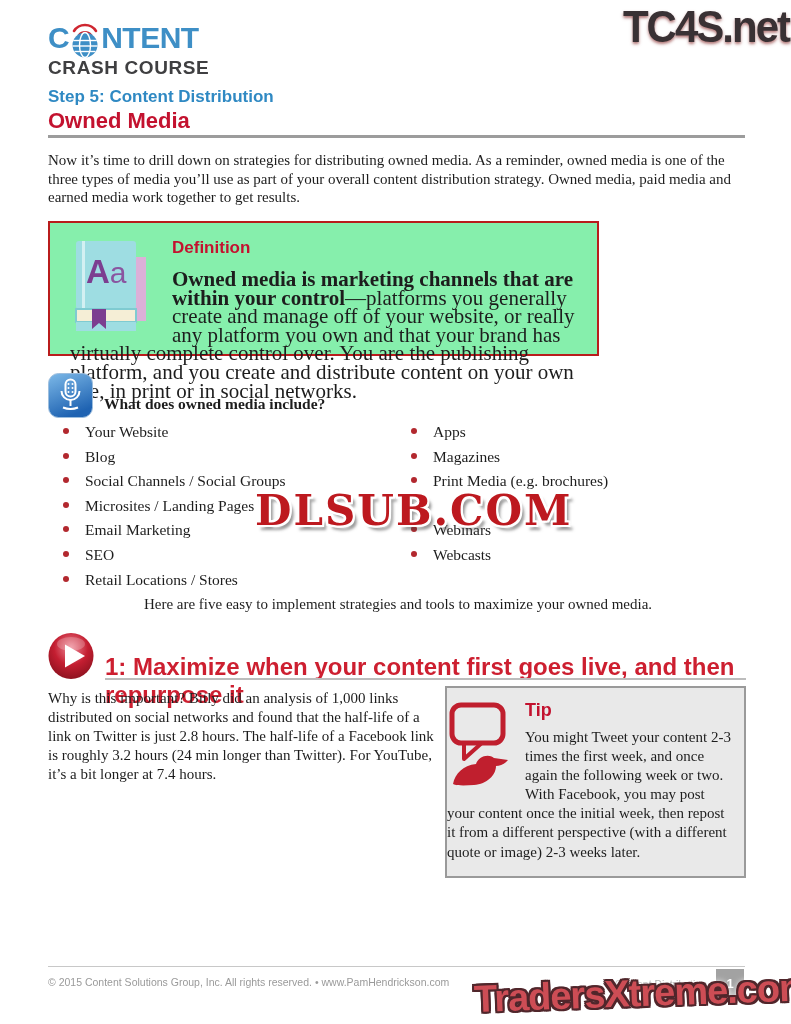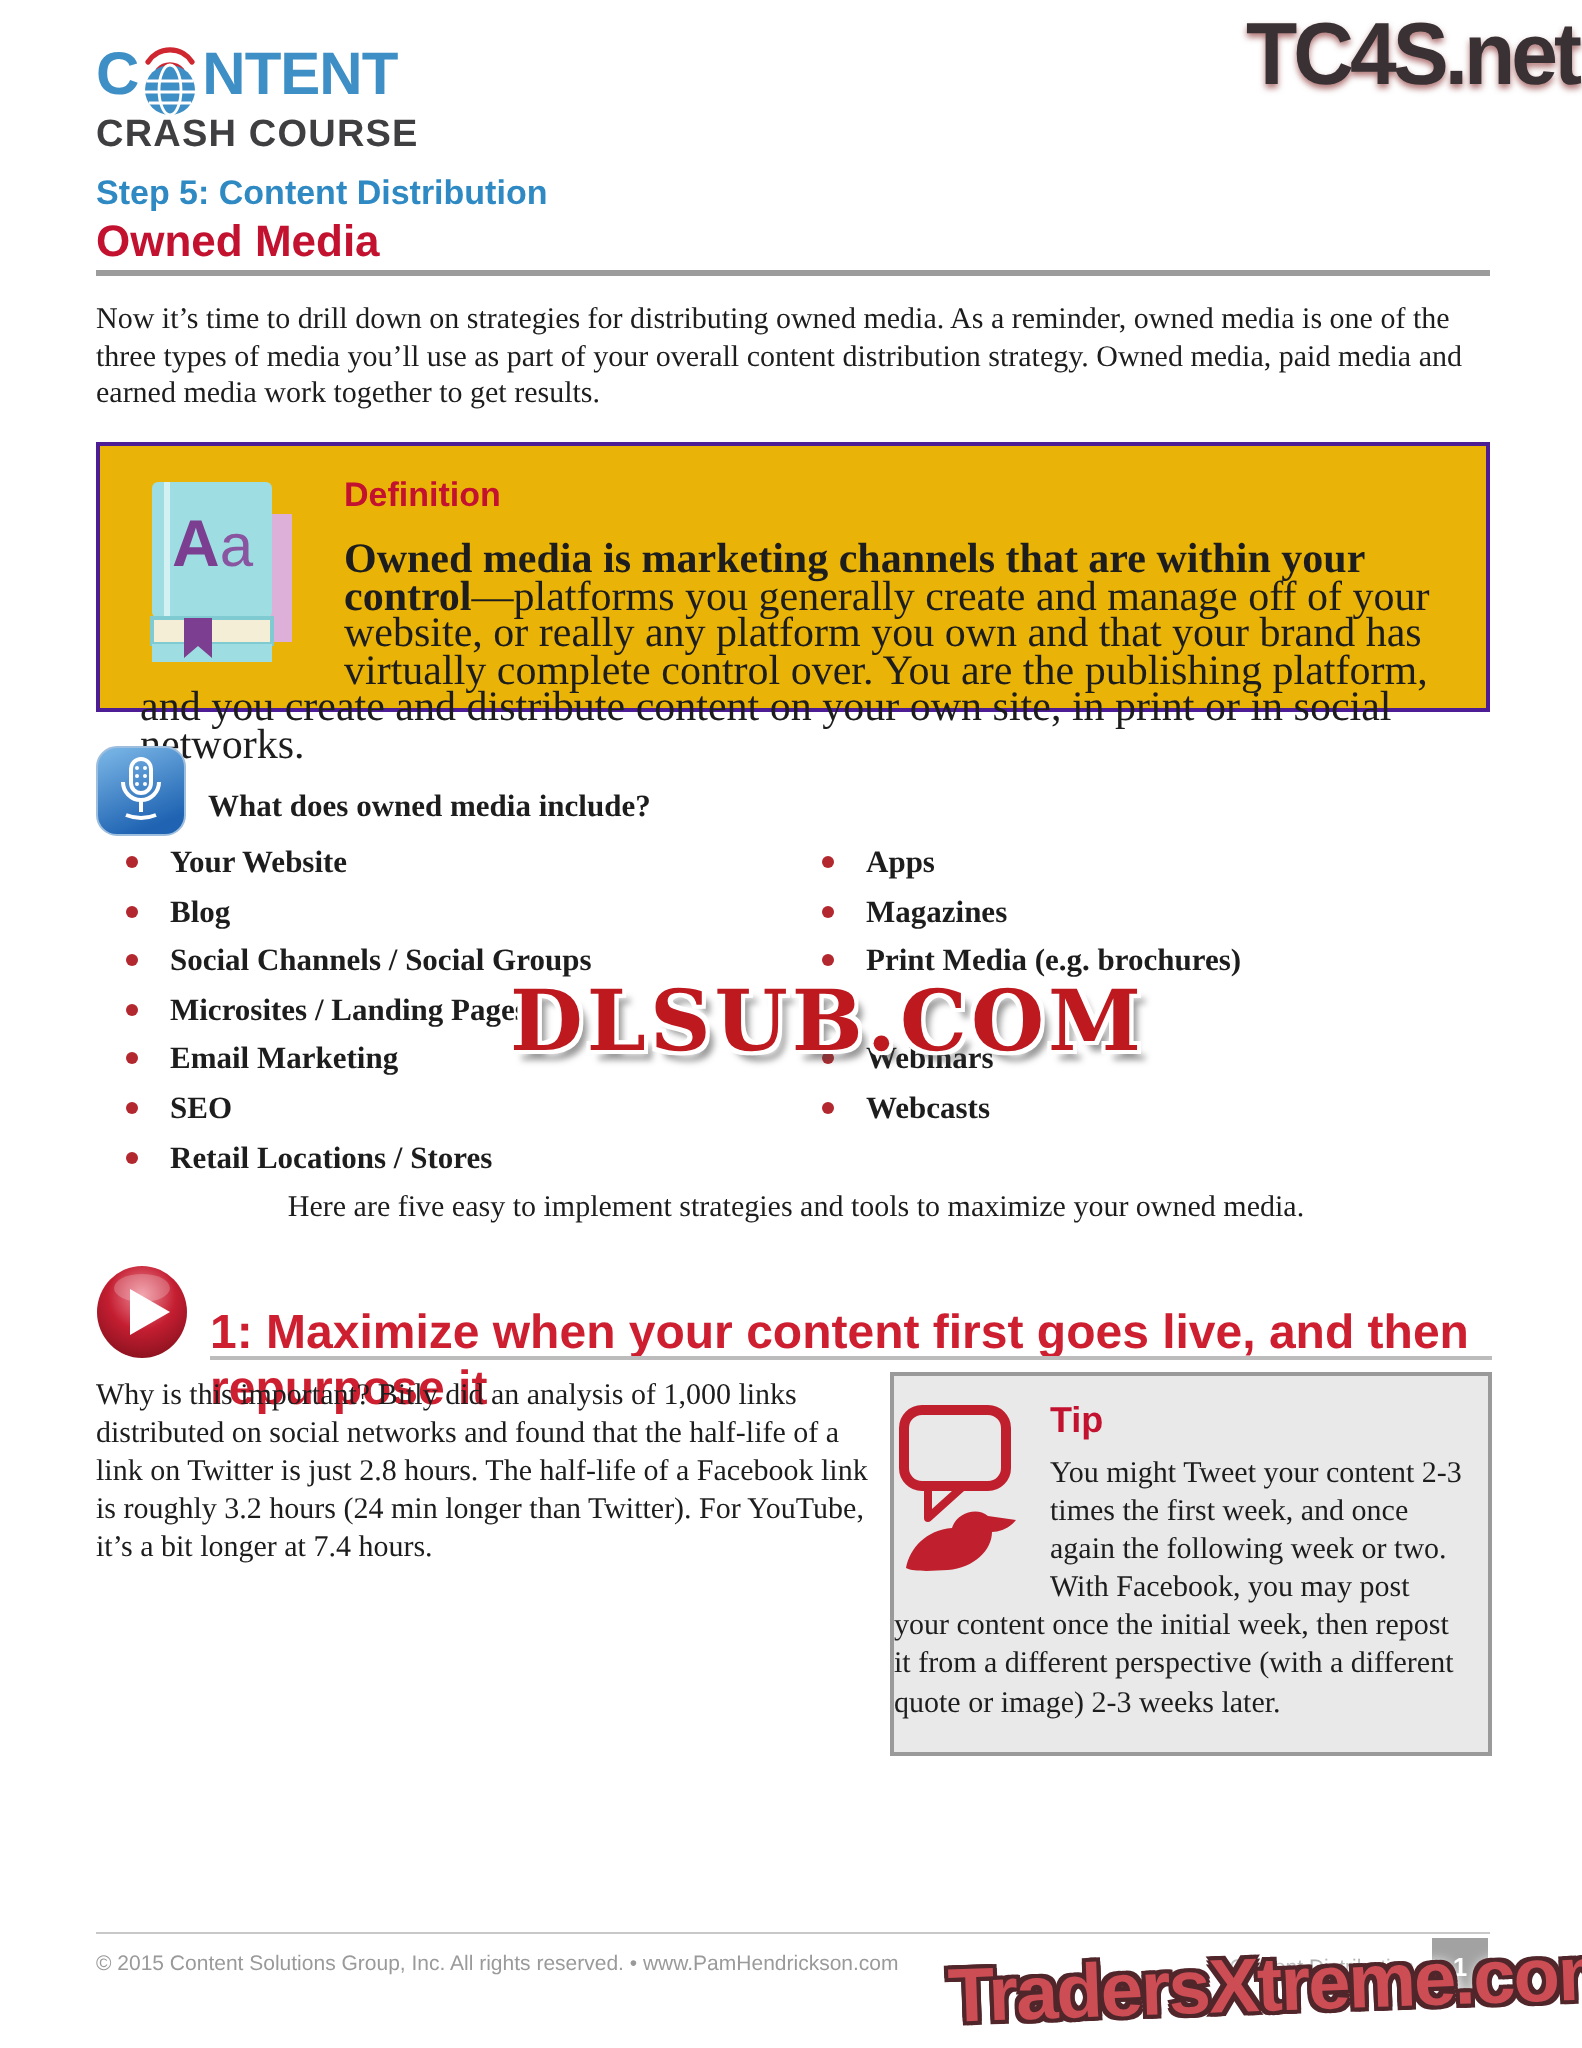--- a/index.html
+++ b/index.html
@@ -36,36 +36,36 @@
   
   .step-heading { position:absolute; left:48px; top:87px; font-family:"Liberation Sans",sans-serif;
     font-weight:bold; font-size:17px; color:#2f89c3; }
   .page-title { position:absolute; left:48px; top:108px; font-family:"Liberation Sans",sans-serif;
     font-weight:bold; font-size:22px; color:#c3122f; }
   .title-rule { position:absolute; left:48px; top:135px; width:697px; height:3px; background:#9c9c9c; }
 
   .intro { position:absolute; left:48px; top:151px; width:702px; font-size:15px; line-height:18.6px; }
 
   
-  .def-box { position:absolute; left:48px; top:221px; width:697px; height:135px;
-    background:#eab308; border:2px solid #4c1d95; padding:11px 18px 10px 20px; }
+  .def-box { position:absolute; left:48px; top:221px; width:551px; height:135px;
+    background:#86efac; border:2px solid #b91c1c; padding:11px 18px 10px 20px; }
   .def-icon { float:left; width:84px; height:96px; margin:3px 18px 2px 0; }
   .def-title { font-family:"Liberation Sans",sans-serif; font-weight:bold; font-size:17px;
     color:#c3122f; margin:4px 0 12px 0; }
   .def-text { font-size:21px; line-height:18.6px; }
   .def-text .b { font-weight:bold; }
 
   
   .mic-wrap { position:absolute; left:48px; top:373px; width:45px; height:45px; }
   .include-q { position:absolute; left:104px; top:395px; font-weight:bold; font-size:15.5px; }
   .owned-list { position:absolute; left:48px; top:423px; width:700px; }
   .owned-list .col { position:absolute; top:0; list-style:none; }
   .owned-list .col-left  { left:0; width:350px; }
   .owned-list .col-right { left:348px; width:350px; }
-  .owned-list li { position:relative; height:24.6px; padding-left:37px; font-size:15.5px; line-height:17px;font-weight:bold; }
+  .owned-list li { position:relative; height:24.6px; padding-left:37px; font-size:15.5px; line-height:17px; }
   .owned-list .dot { position:absolute; left:15px; top:5px; width:6px; height:6px;
     border-radius:50%; background:#b2282e; }
 
   .strategies-intro { position:absolute; left:48px; top:596px; width:700px; font-size:15px;text-align:center; }
 
   
   .play-wrap { position:absolute; left:47px; top:632px; width:48px; height:48px; }
   .s1-heading { position:absolute; left:105px; top:653px; font-family:"Liberation Sans",sans-serif;
     font-weight:bold; font-size:24px; color:#cd1f30; }
   .s1-rule { position:absolute; left:105px; top:678px; width:641px; height:2px; background:#bcbcbc; }

